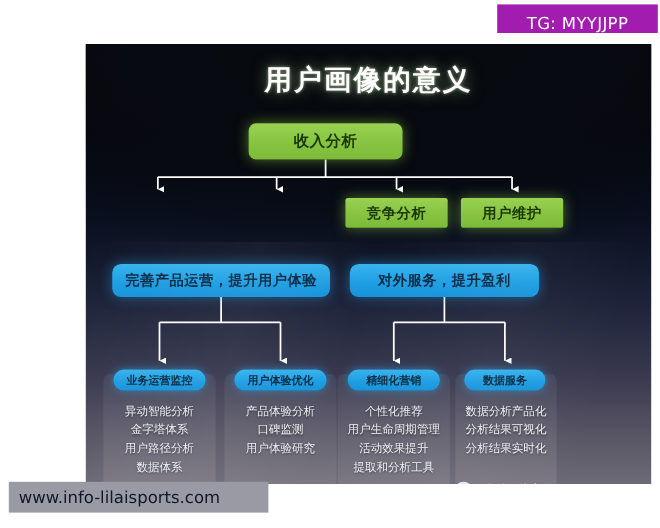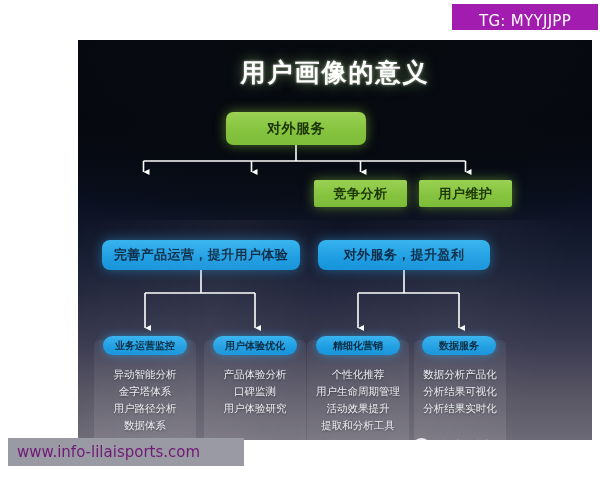--- a/index.html
+++ b/index.html
@@ -33,21 +33,21 @@
   }
 
   
   .url-banner {
     position: absolute;
     left: 8px;
     top: 438px;
     width: 236px;
     height: 28px;
     background: #9a9aa4;
-    color: #701a75;
+    color: #0f172a;
     font-size: 15px;
     display: flex;
     align-items: center;
     padding-left: 9px;
     box-sizing: border-box;
     z-index: 40;
   }
 
   
   .info {
@@ -269,21 +269,21 @@
       <path d="M177,253 L177,288" marker-end="url(#arw)"></path>
 
       <path d="M326,230 L326,253"></path>
       <path d="M280,253 L381,253"></path>
       <path d="M280,253 L280,288" marker-end="url(#arw)"></path>
       <path d="M381,253 L381,288" marker-end="url(#arw)"></path>
     </g>
   </svg>
 
   <div class="gbox root">
-    <span>对外服务</span>
+    <span>收入分析</span>
   </div>
 
   <div class="gbox lvl2" id="g2-2">
     <span>竞争分析</span>
   </div>
   <div class="gbox lvl2" id="g2-3">
     <span>用户维护</span>
   </div>
 
   <div class="bbox lvl3" id="b3-0">

